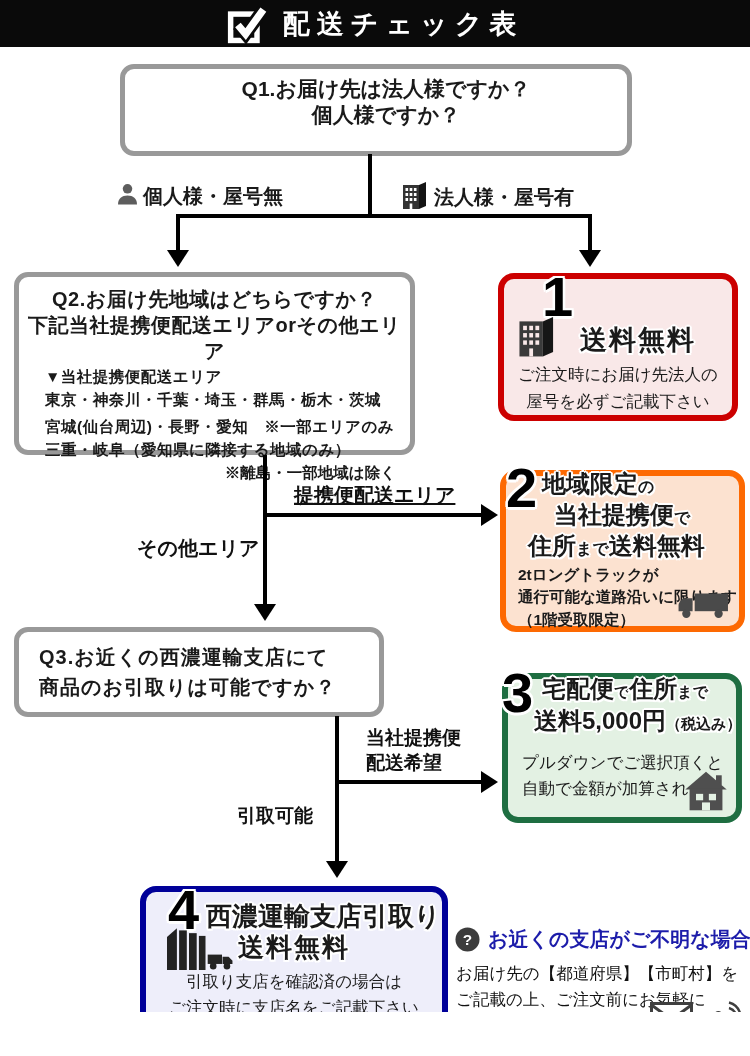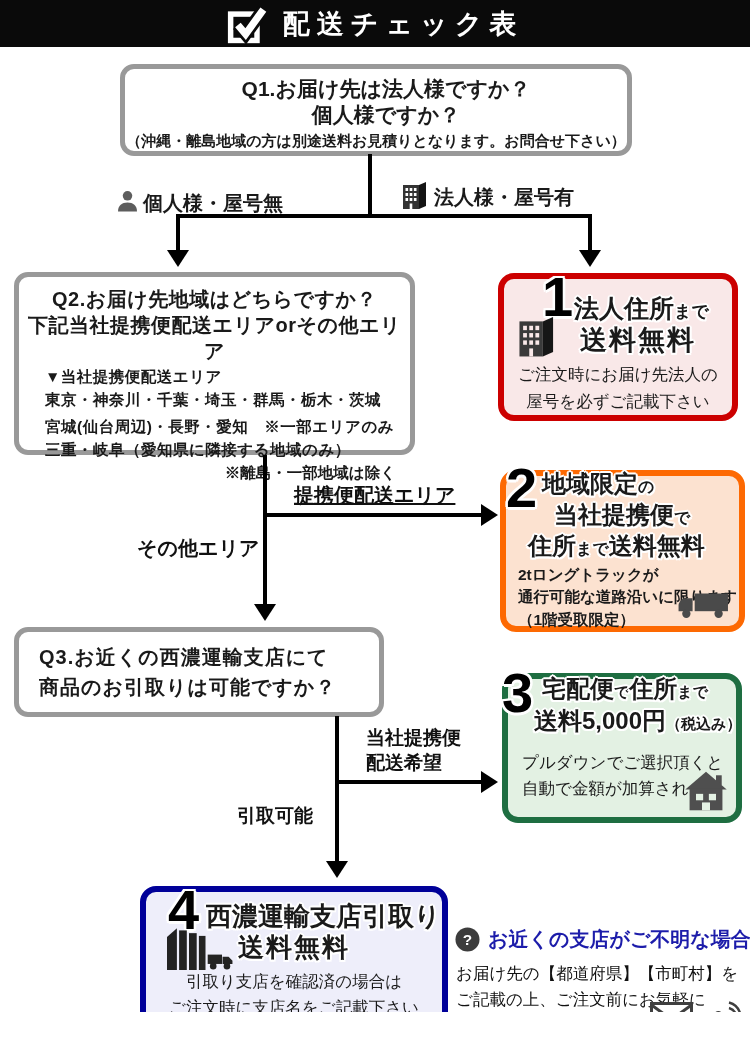--- a/index.html
+++ b/index.html
@@ -100,31 +100,30 @@
         <path d="M12 22 L20.5 32 L40 5" fill="none" stroke="#0a0a0a" stroke-width="14"></path>
         <path d="M12 22 L20.5 32 L40 5" fill="none" stroke="#fff" stroke-width="8"></path>
       </svg>
     </span>
     <span class="hdr-title">配送チェック表</span>
   </div>
 
   <div class="qbox q1">
     <div class="t" style="margin-top:7px;">Q1.お届け先は法人様ですか？</div>
     <div class="t">個人様ですか？</div>
-    <div class="note">（沖縄・離島地域の方は別途送料お見積りとなります。お問合せ下さい）</div>
   </div>
 
   <div class="vline" style="left:368px;top:154px;height:62px;"></div>
   <div class="hline" style="left:176px;top:214px;width:416px;"></div>
   <div class="vline" style="left:176px;top:214px;height:36px;"></div>
   <div class="arr-down" style="left:167px;top:250px;"></div>
   <div class="vline" style="left:588px;top:214px;height:36px;"></div>
   <div class="arr-down" style="left:579px;top:250px;"></div>
 
-  <div class="branch-label" style="left:118px;top:190px;">
+  <div class="branch-label" style="left:118px;top:183px;">
     <span>
       <svg viewBox="0 0 20 22" width="19" height="22">
         <circle cx="10" cy="5.5" r="5" fill="#5d5d5d"></circle>
         <path d="M0 22 C0 15.5 4.2 12.6 10 12.6 C15.8 12.6 20 15.5 20 22 Z" fill="#5d5d5d"></path>
       </svg>
     </span>
     <span>個人様・屋号無</span>
   </div>
   <div class="branch-label" style="left:402px;top:181px;">
     <span>
@@ -171,21 +170,20 @@
           <rect x="3.5" y="12" width="2.6" height="3"></rect>
             <rect x="7.7" y="12" width="2.6" height="3"></rect>
             <rect x="11.9" y="12" width="2.6" height="3"></rect>
           <rect x="3.5" y="17" width="2.6" height="3"></rect>
             <rect x="7.7" y="17" width="2.6" height="3"></rect>
             <rect x="11.9" y="17" width="2.6" height="3"></rect>
           <rect x="7.7" y="22.5" width="2.6" height="5.5"></rect>
         </g>
       </svg>
     </span>
-    <div class="h1 halo"><span>法人住所</span><span class="sm">まで</span></div>
     <div class="h2 halo">送料無料</div>
     <div class="note">
       <div>ご注文時にお届け先法人の</div>
       <div>屋号を必ずご記載下さい</div>
     </div>
   </div>
 
   <div class="vline" style="left:263px;top:455px;height:150px;"></div>
   <div class="arr-down" style="left:254px;top:604px;"></div>
   <div class="hline" style="left:263px;top:513px;width:220px;"></div>

